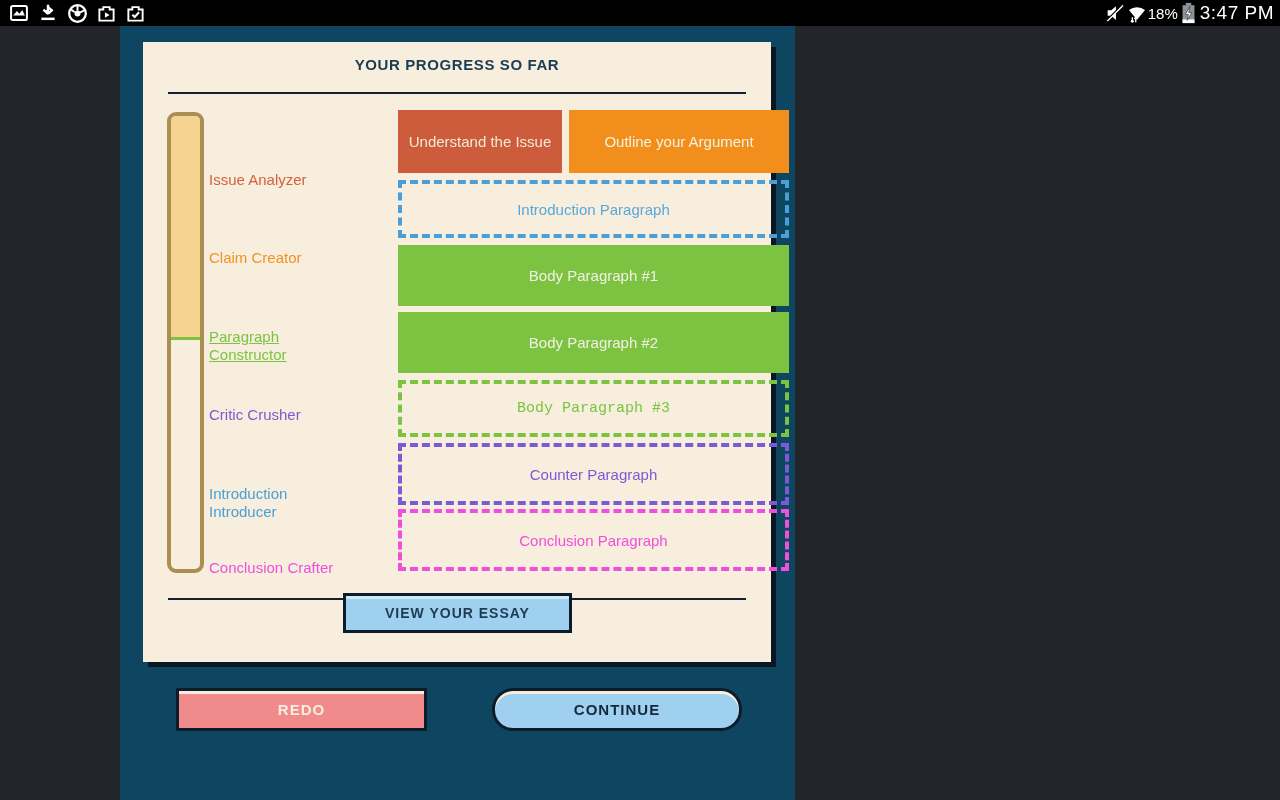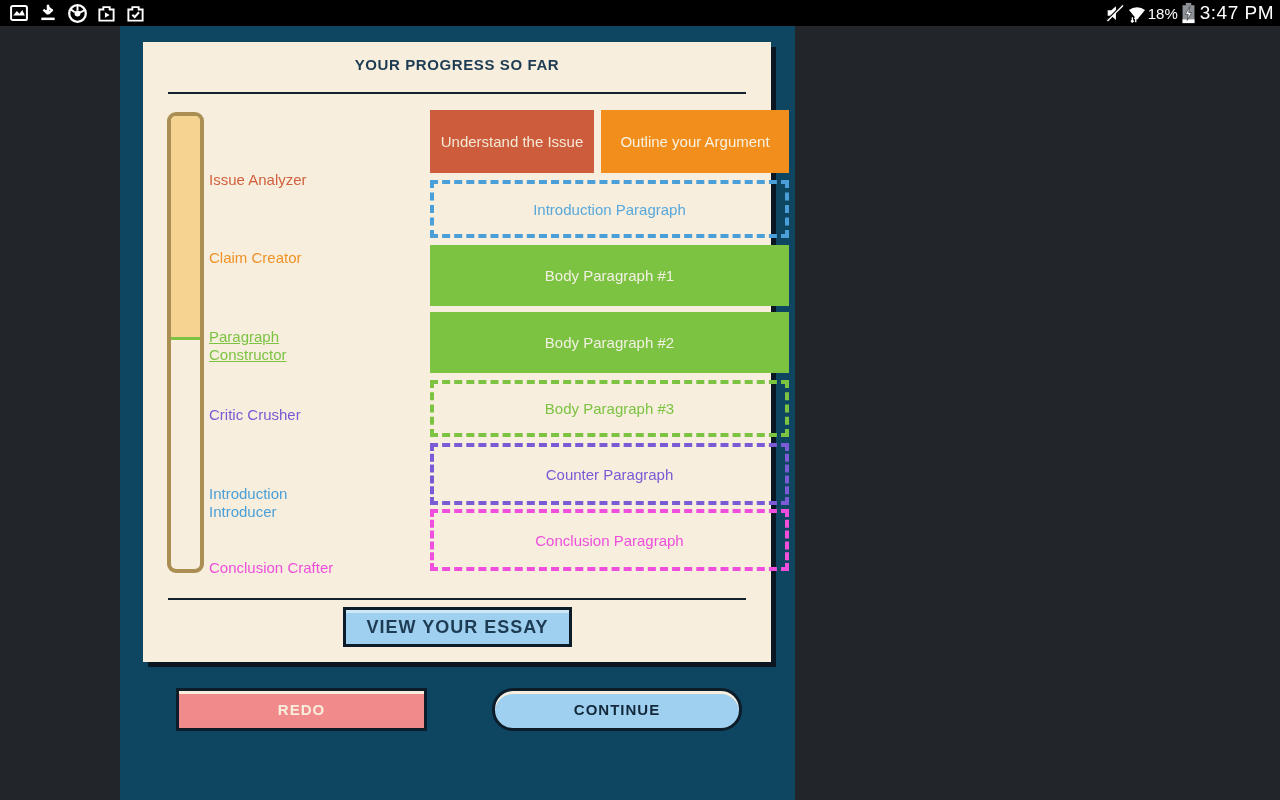--- a/index.html
+++ b/index.html
@@ -36,39 +36,39 @@
   
   .mlabel { position:absolute; left:66px; width:130px; font-size:15px; line-height:18px; }
   .m0 { top:129px; color:#d2603f; }
   .m1 { top:207px; color:#f09227; }
   .m2 { top:286px; color:#7cc342;text-decoration:underline; }
   .m3 { top:364px; color:#7a5ad5; }
   .m4 { top:443px; color:#4a9fd8; }
   .m5 { top:517px; color:#ef4fdc; }
 
   
-  .boxes { position:absolute; left:255px; top:68px; width:359px;margin-left:32px; }
+  .boxes { position:absolute; left:255px; top:68px; width:391px; }
   .boxrow { display:flex; gap:7px; }
   .stage { display:flex; align-items:center; justify-content:center; text-align:center;
            font-size:15px; }
   .solid-rust   { background:#cd5c3c; color:#f3e9d6; height:63px; flex:0 0 164px; }
   .solid-orange { background:#f28f1c; color:#f7f2e2; height:63px; flex:1; }
   .solid-green  { background:#7cc342; color:#f2f0e3; height:61px; }
   .dash-blue    { border:4px dashed #4a9fd8; color:#58a8dc; height:58px; margin-top:7px; }
   .g1 { margin-top:7px; }
   .g2 { margin-top:6px; }
-  .dash-green   { border:4px dashed #7cc342; color:#7cc342; height:57px; margin-top:7px; }
+  .dash-green   { border:4px dashed #7cc342; color:#7cc342; height:57px; margin-top:7px;font-family:Liberation Mono, monospace; }
   .dash-purple  { border:4px dashed #7a5ad5; color:#7a5ad5; height:62px; margin-top:6px; }
   .dash-magenta { border:4px dashed #ef4fdc; color:#ef4fdc; height:62px; margin-top:4px; }
 
   
   .btn { display:flex; align-items:center; justify-content:center; cursor:pointer;
          font-weight:bold; letter-spacing:1px; border:3px solid #0d1c29; }
-  .btn-view { position:absolute; left:200px; top:565px; width:229px; height:40px;
-              background:#9fd0ef; color:#1d3b53; font-size:18px;
+  .btn-view { position:absolute; left:200px; top:551px; width:229px; height:40px;
+              background:#9fd0ef; color:#1d3b53; font-size:14px;
               box-shadow:inset 0 3px 0 #cfe8f7; }
   .btn-redo { position:absolute; left:56px; top:662px; width:251px; height:43px;
               background:#f18a8a; color:#f7eedd; font-size:15px;
               box-shadow:inset 0 3px 0 #f7eedd; }
   .btn-continue { position:absolute; left:372px; top:662px; width:250px; height:43px;
               background:#9fd0ef; color:#13283a; font-size:15px;
               box-shadow:inset 0 3px 0 #f7eedd;border-radius:21px; }
 </style>
 </head>
 <body>

